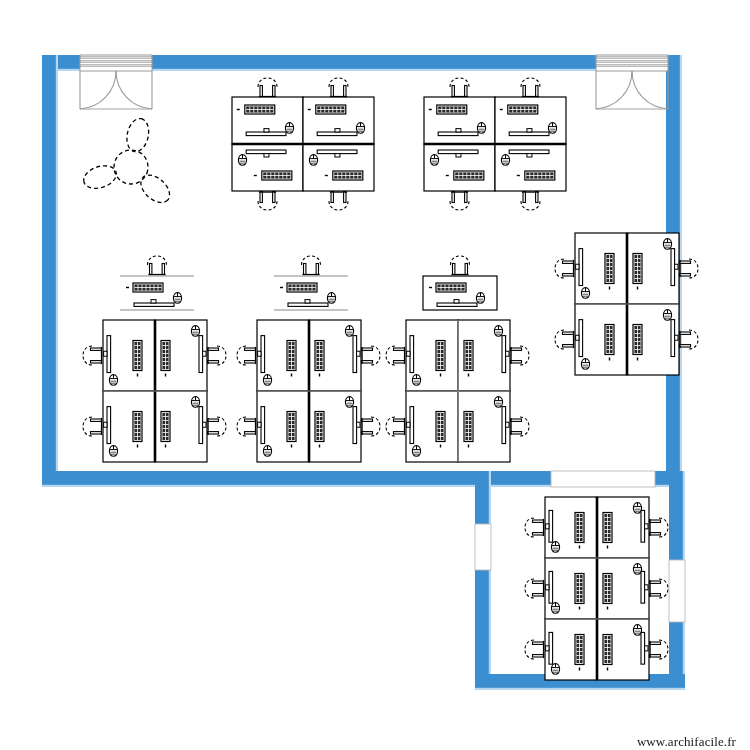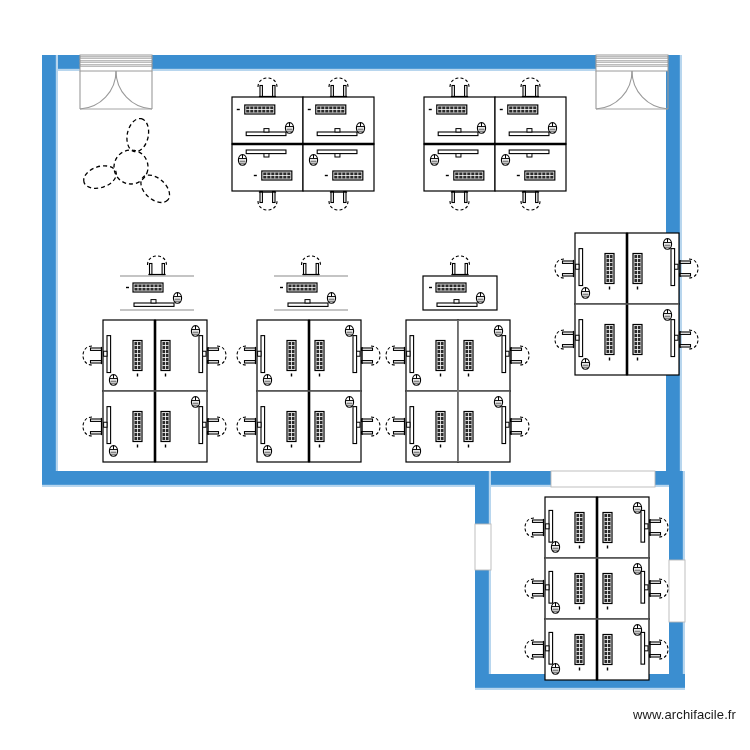--- a/index.html
+++ b/index.html
@@ -17,22 +17,22 @@
   #plan-canvas {
     position: absolute;
     left: 0;
     top: 0;
     width: 750px;
     height: 750px;
   }
   #watermark {
     position: absolute;
     right: 14px;
-    bottom: 28px;
-    font-family: Liberation Sans, sans-serif;
+    bottom: 0;
+    font-family: Liberation Serif, serif;
     font-size: 13px;
     color: #1a1a1a;
     letter-spacing: 0.1px;
     white-space: nowrap;
   }
   svg { display: block; }
 </style>
 </head>
 <body>
 

